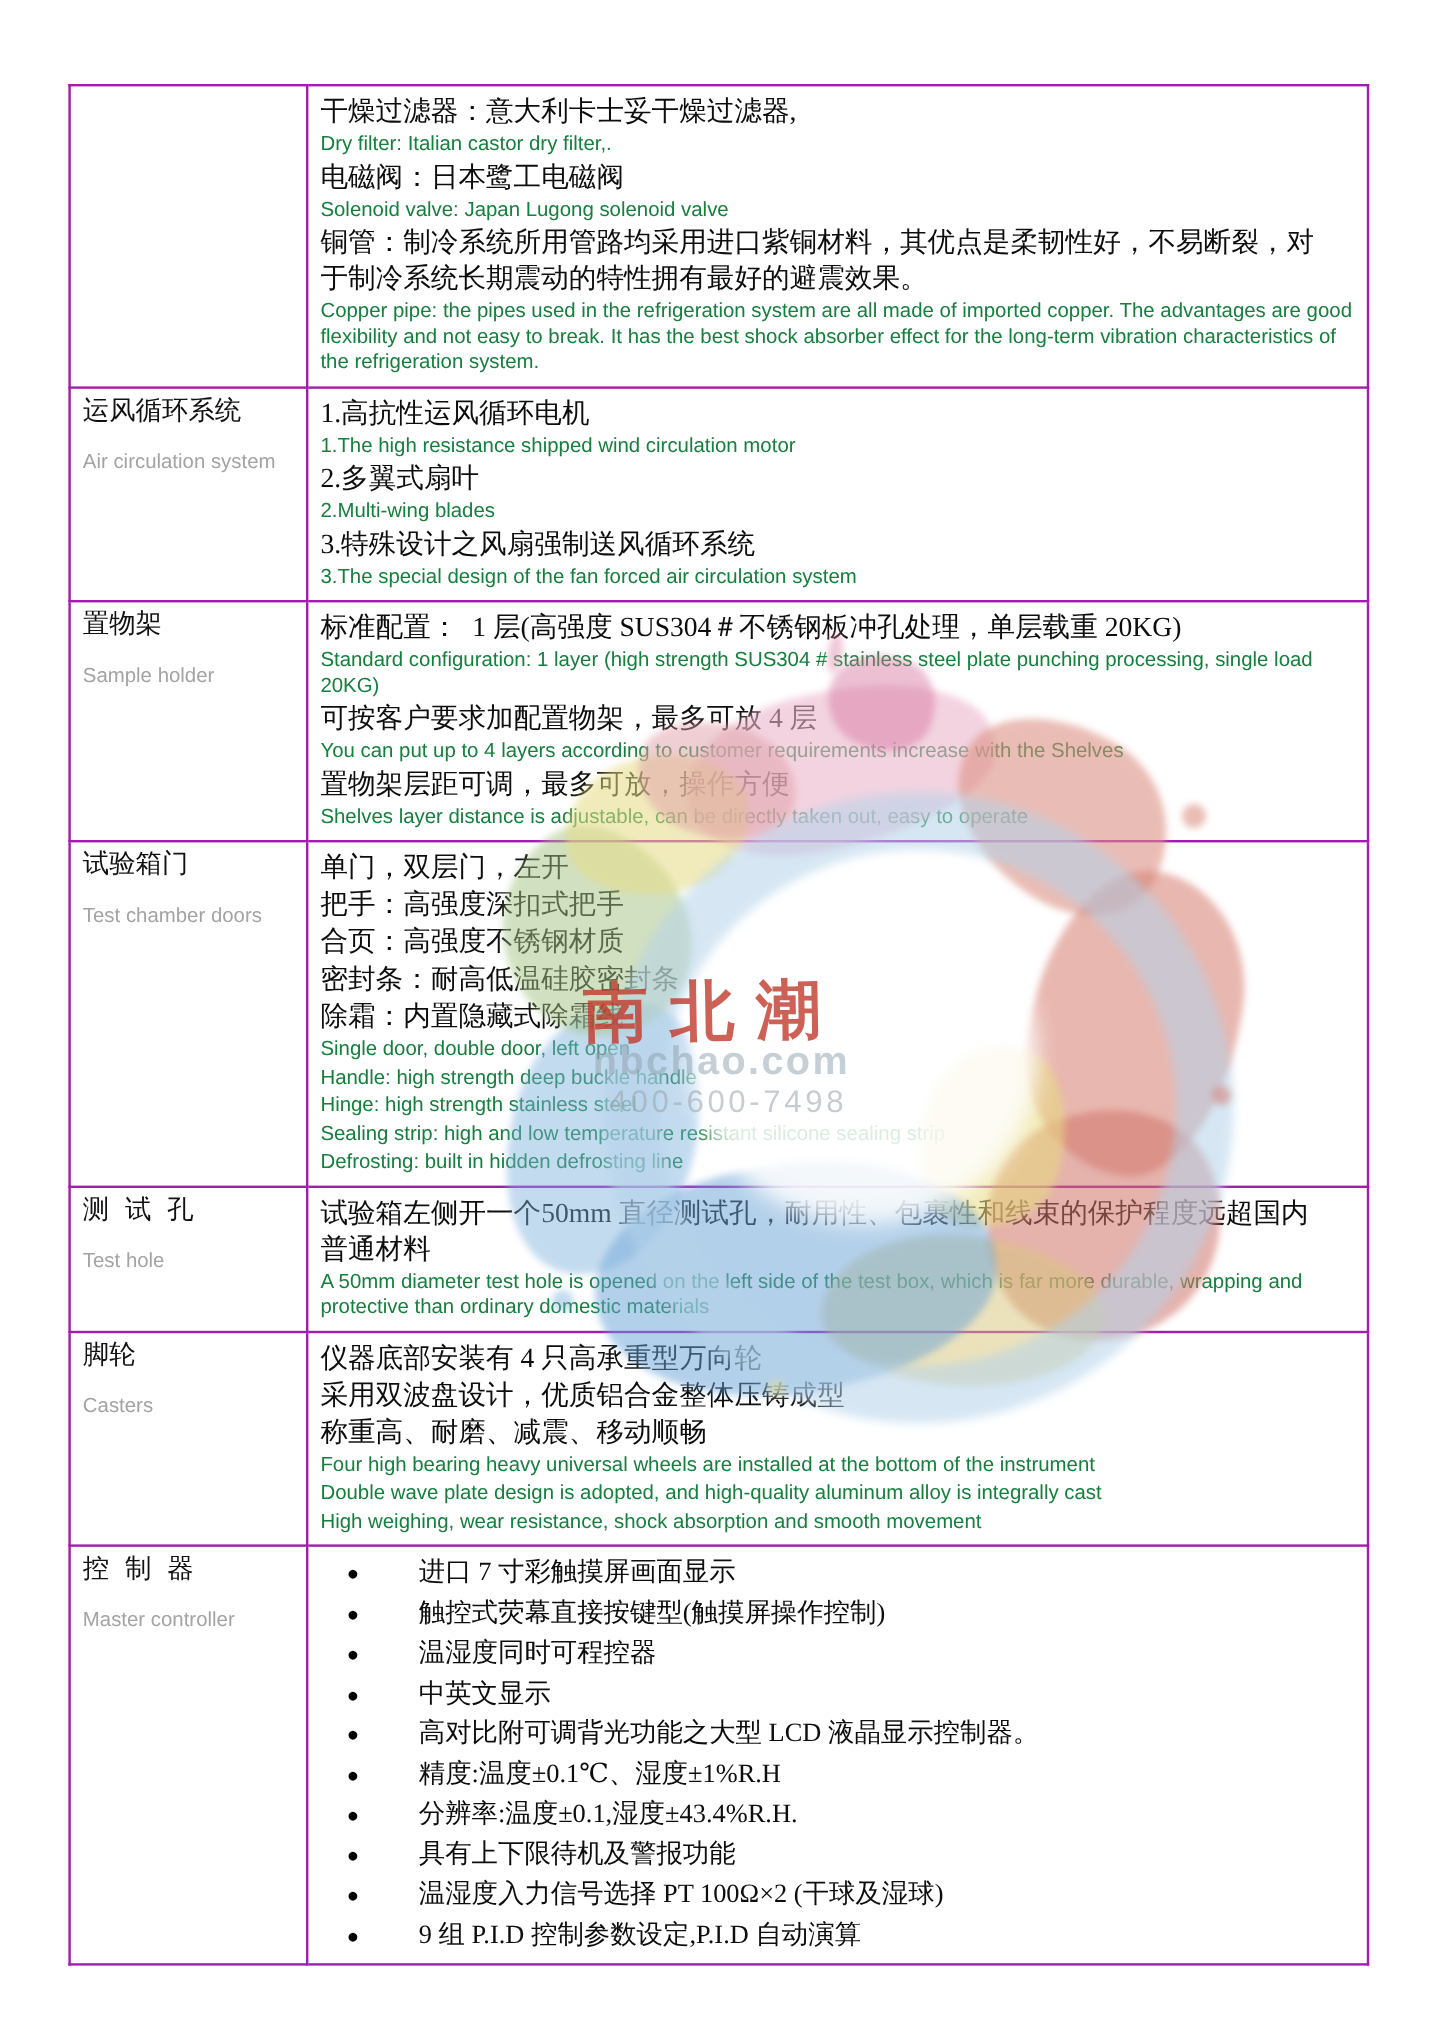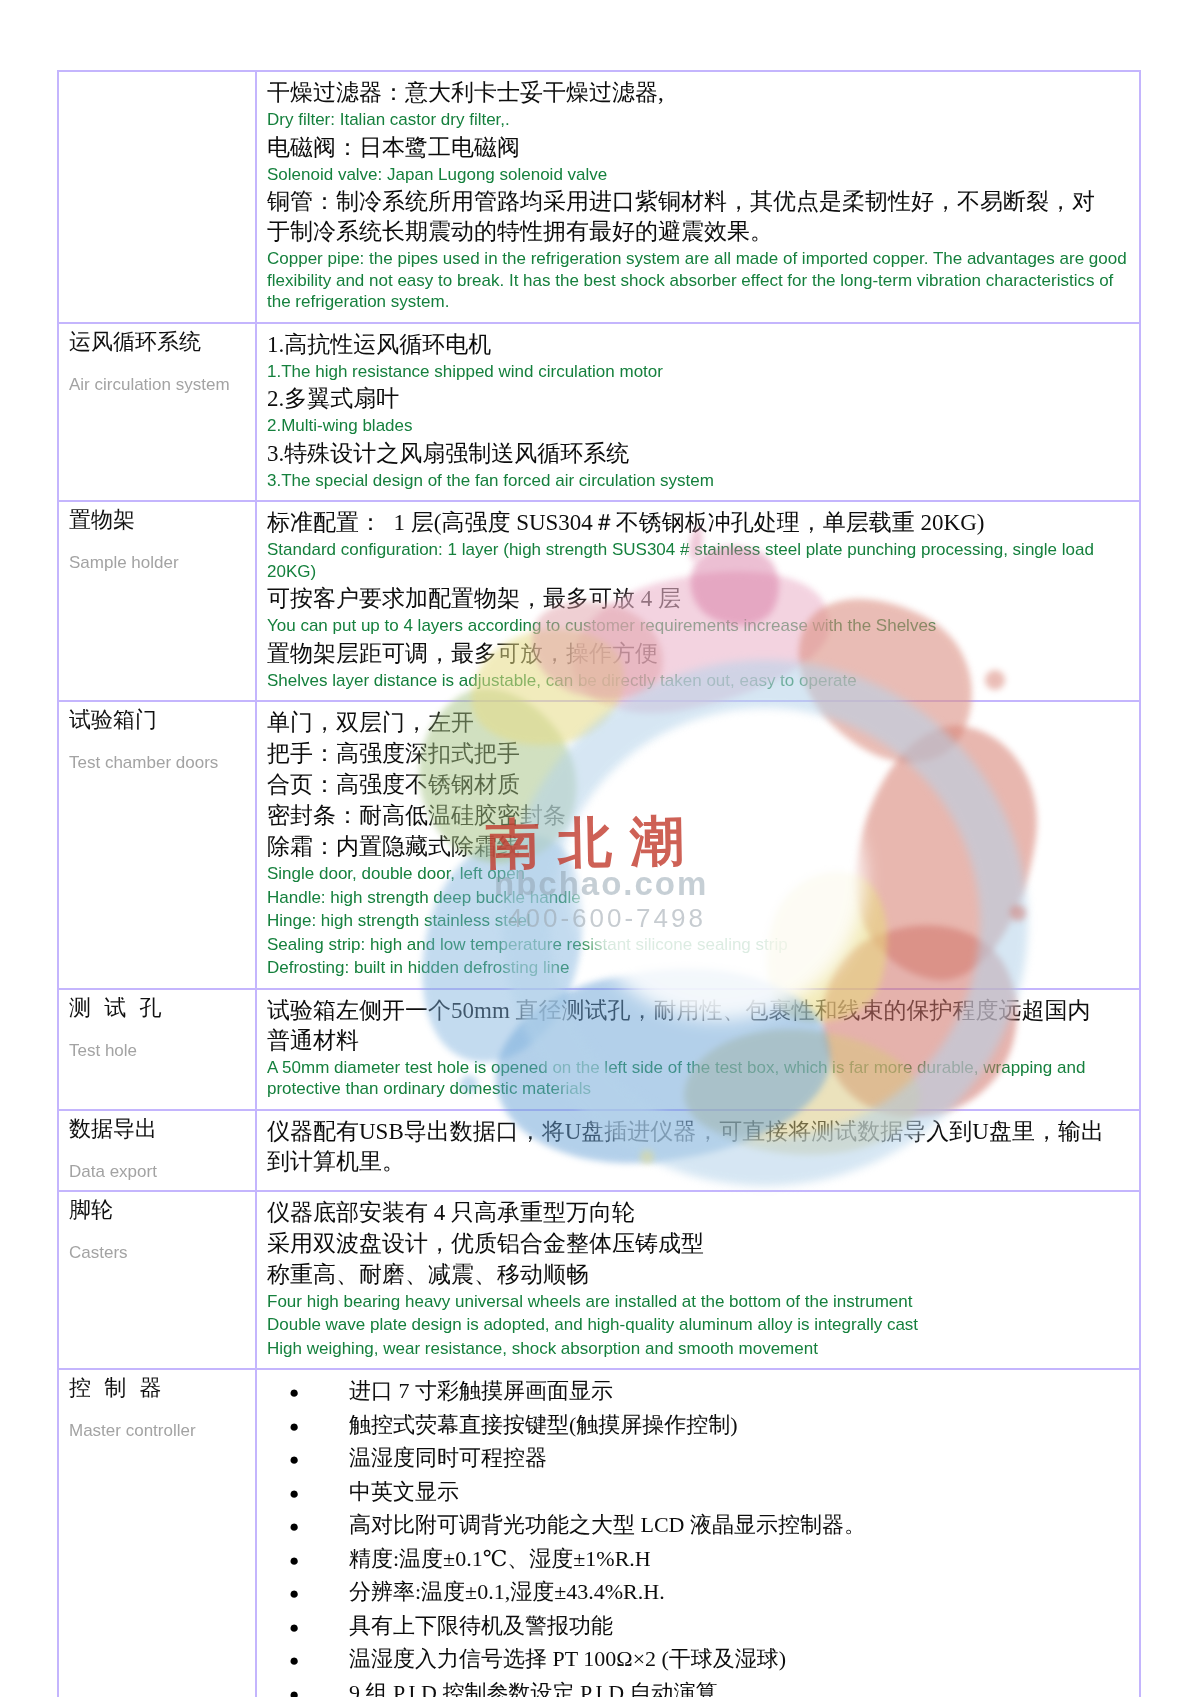--- a/index.html
+++ b/index.html
@@ -9,21 +9,21 @@
     overflow:hidden;
   }
   .page{position:absolute;inset:0;}
 
   
   table.spec{
     position:absolute;left:57px;top:70px;width:1084px;
     border-collapse:collapse;table-layout:fixed;
   }
   table.spec td{
-    border:2px solid #c4b5fd;vertical-align:top;padding:5px 10px 7px 10px;
+    border:2px solid #a21caf;vertical-align:top;padding:5px 10px 7px 10px;
   }
   td.label-cell{width:176px;padding:8px 4px 6px 8px;}
   .label-zh{
     font-family:Liberation Mono, monospace;
     font-size:22px;color:#111;line-height:30px;white-space:pre-wrap;
   }
   .label-en{
     font-size:17px;color:#a3a3a3;line-height:22px;margin-top:15px;
   }
   td.content-cell{padding-left:13px;}
@@ -139,29 +139,20 @@
           </td>
         </tr>
         <tr>
           <td class="label-cell">
             <div class="label-zh">测 试 孔</div>
             <div class="label-en">Test hole</div>
           </td>
           <td class="content-cell">
             <div class="zh">试验箱左侧开一个50mm 直径测试孔，耐用性、包裹性和线束的保护程度远超国内普通材料</div>
             <div class="en">A 50mm diameter test hole is opened on the left side of the test box, which is far more durable, wrapping and protective than ordinary domestic materials</div>
-          </td>
-        </tr>
-        <tr>
-          <td class="label-cell">
-            <div class="label-zh">数据导出</div>
-            <div class="label-en">Data export</div>
-          </td>
-          <td class="content-cell">
-            <div class="zh">仪器配有USB导出数据口，将U盘插进仪器，可直接将测试数据导入到U盘里，输出到计算机里。</div>
           </td>
         </tr>
         <tr>
           <td class="label-cell">
             <div class="label-zh">脚轮</div>
             <div class="label-en">Casters</div>
           </td>
           <td class="content-cell">
             <div class="zh">仪器底部安装有 4 只高承重型万向轮</div>
             <div class="zh">采用双波盘设计，优质铝合金整体压铸成型</div>

